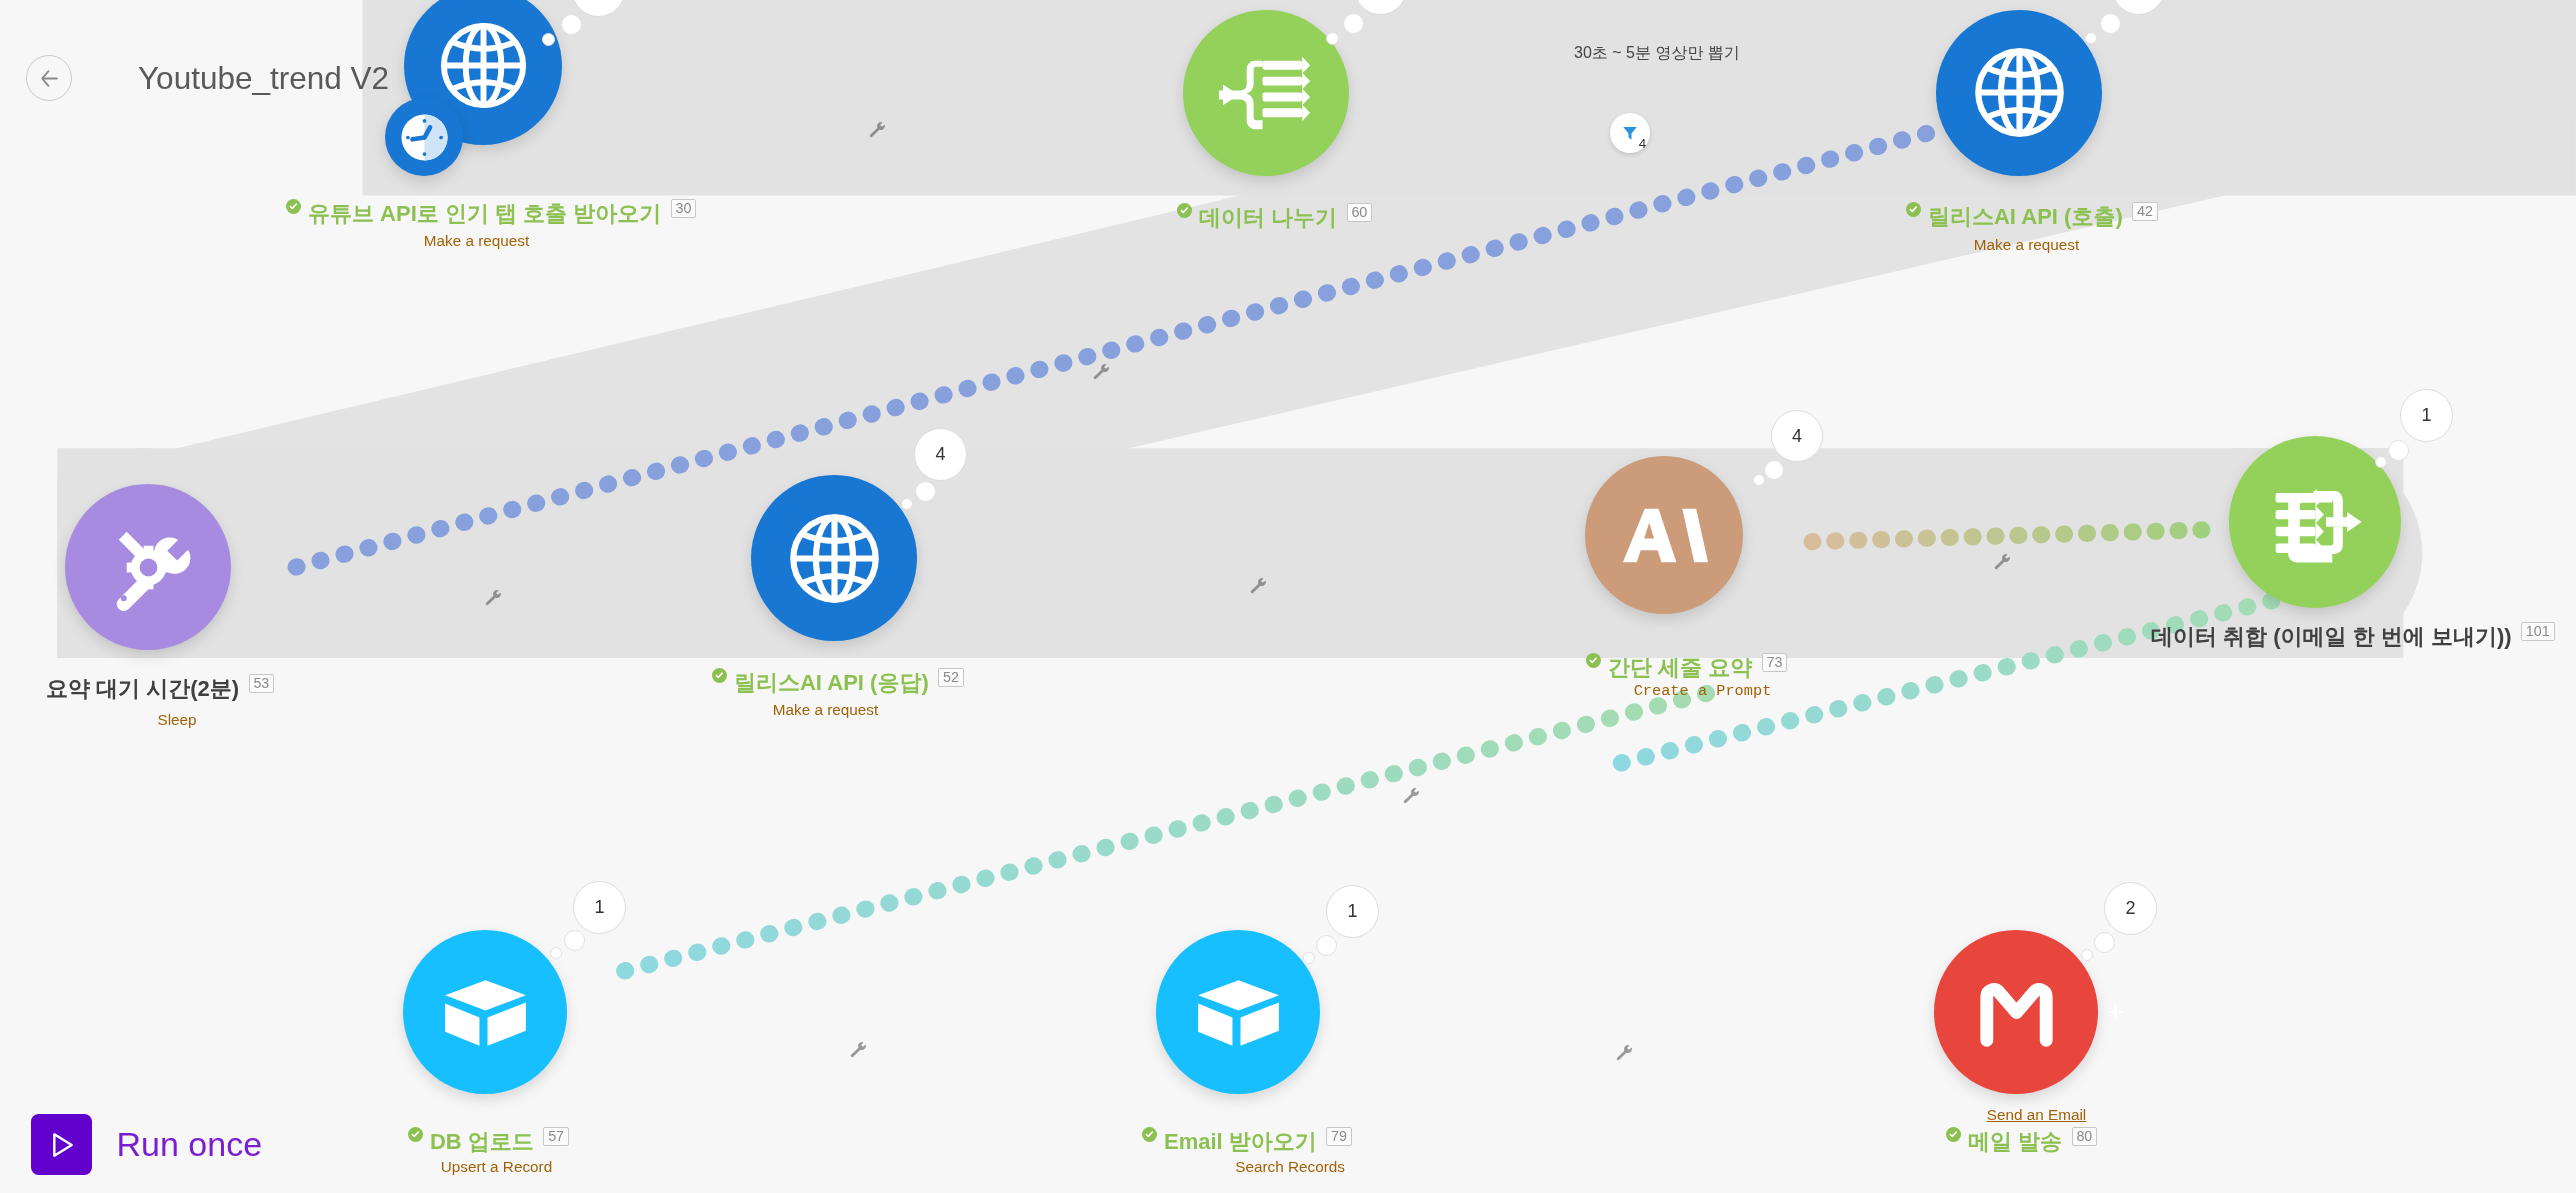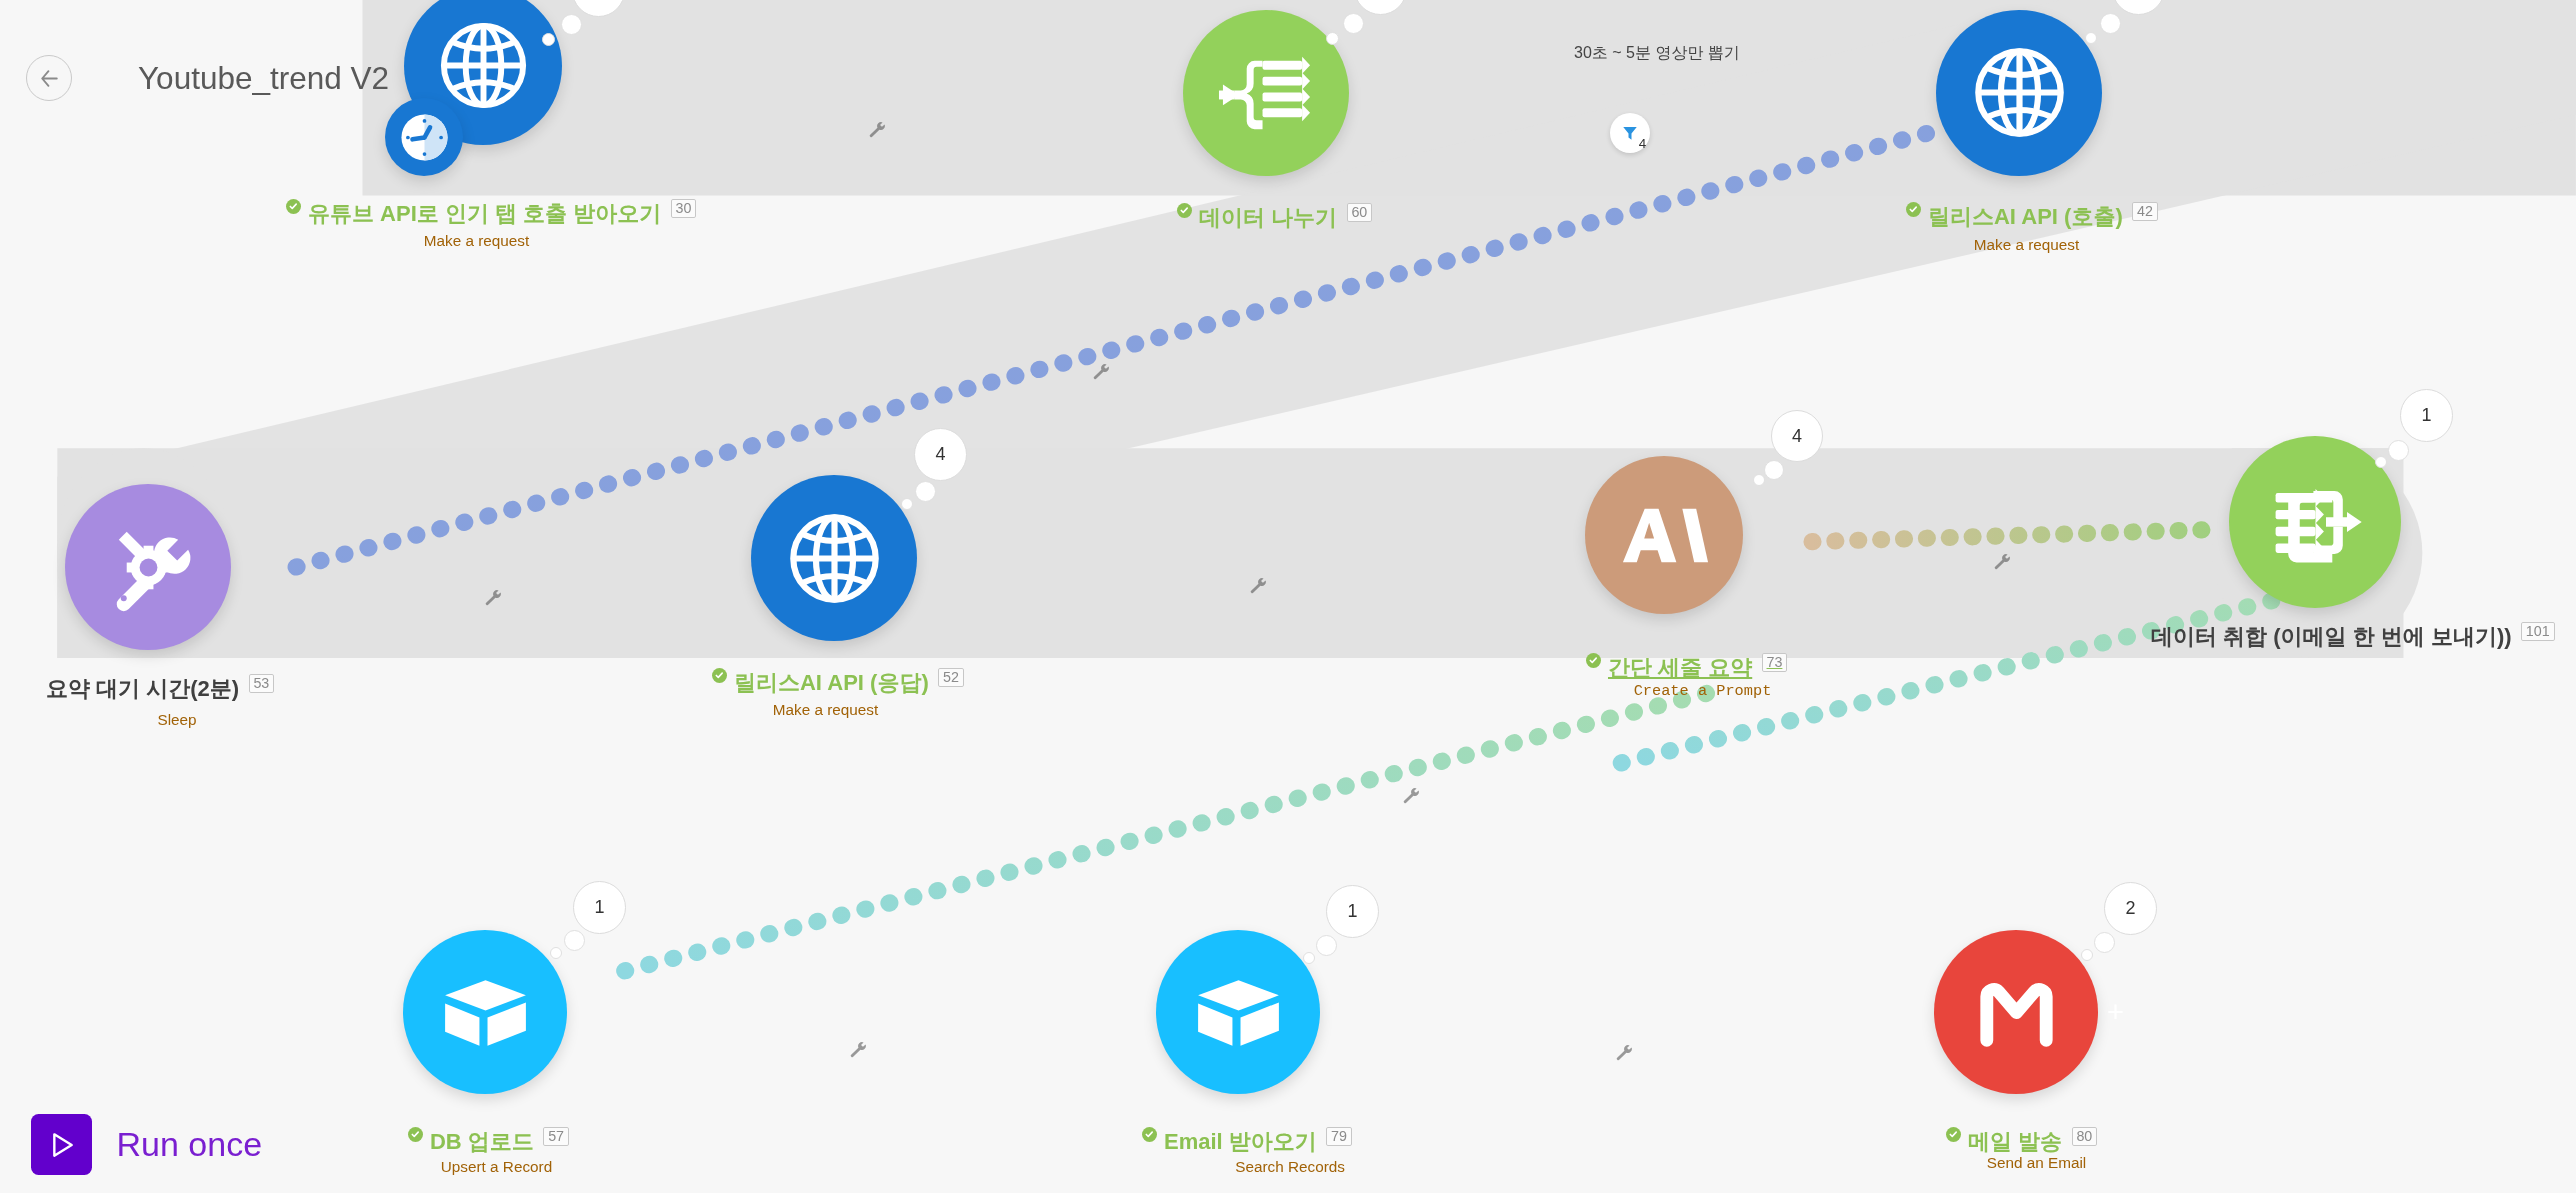--- a/index.html
+++ b/index.html
@@ -399,21 +399,21 @@
         </g>
       </svg>
     </div>
     <div style="position:absolute;left:1553px;top:505px;width:55px;height:55px;border-radius:50%;background:#ddb79c;z-index:-1;"></div>
     <div style="position:absolute;left:1724px;top:504px;width:55px;height:55px;border-radius:50%;background:#ddb79c;z-index:-1;"></div>
 
     <div class="bubble-s" style="left:1753px; top:474px; width:12.4px; height:12.4px;"></div>
     <div class="bubble-s" style="left:1764px; top:460px; width:20px; height:20px;"></div>
     <div class="bubble" style="left:1771px; top:410px; width:52px; height:52px;">4</div>
 
-    <div class="mod-label" style="left:1586px; top:653px;text-decoration:underline;">
+    <div class="mod-label" style="left:1586px; top:653px;">
       <span class="check-dot">
         <svg viewBox="0 0 16 16">
             <path d="M3.5 8.3 L6.5 11.2 L12.5 4.8" fill="none" stroke="#fff" stroke-width="2.4" stroke-linecap="round" stroke-linejoin="round"></path>
           </svg>
       </span>
       <span>간단 세줄 요약</span>
       <span class="mod-id">73</span>
     </div>
     <div class="mod-sub" style="left:1612px; top:682px; width:181px;font-family:Liberation Mono, monospace;">Create a Prompt</div>
   </div>
@@ -523,21 +523,21 @@
 
     <div class="mod-label" style="left:1946px; top:1127px;">
       <span class="check-dot">
         <svg viewBox="0 0 16 16">
             <path d="M3.5 8.3 L6.5 11.2 L12.5 4.8" fill="none" stroke="#fff" stroke-width="2.4" stroke-linecap="round" stroke-linejoin="round"></path>
           </svg>
       </span>
       <span>메일 발송</span>
       <span class="mod-id">80</span>
     </div>
-    <div class="mod-sub" style="left:1941px; top:1154px; width:191px;">Send an Email</div>
+    <div class="mod-sub" style="left:1941px; top:1106px; width:191px;text-decoration:underline;">Send an Email</div>
   </div>
 
   <div class="wrench" style="left:868px; top:121px;">
     <svg viewBox="0 0 24 24">
         <path d="M21 4.5a5 5 0 0 1-6.6 6.4L5.6 19.7a1.8 1.8 0 1 1-2.5-2.5l8.8-8.8A5 5 0 0 1 18.4 1.8l-3.2 3.2 2.4 2.4L21 4.5z"></path>
       </svg>
   </div>
   <div class="wrench" style="left:1092px; top:363px;">
     <svg viewBox="0 0 24 24">
         <path d="M21 4.5a5 5 0 0 1-6.6 6.4L5.6 19.7a1.8 1.8 0 1 1-2.5-2.5l8.8-8.8A5 5 0 0 1 18.4 1.8l-3.2 3.2 2.4 2.4L21 4.5z"></path>

